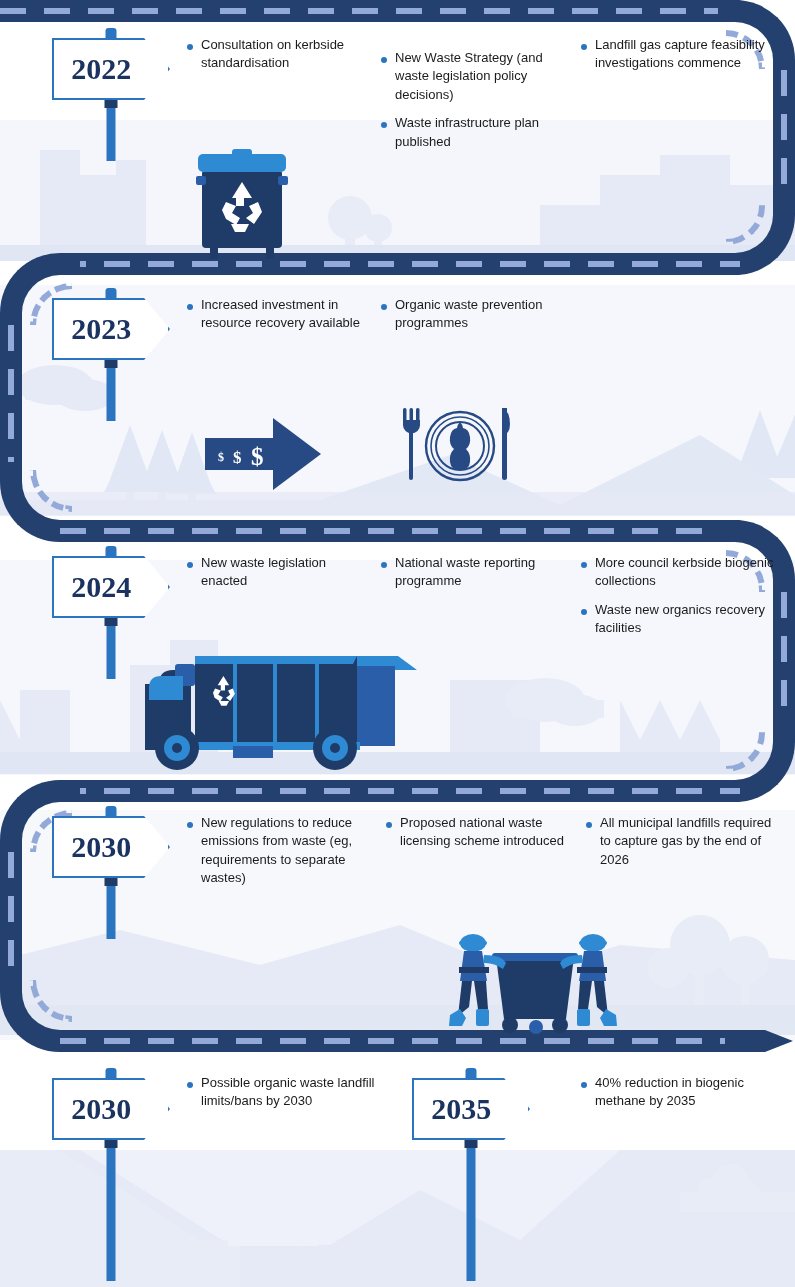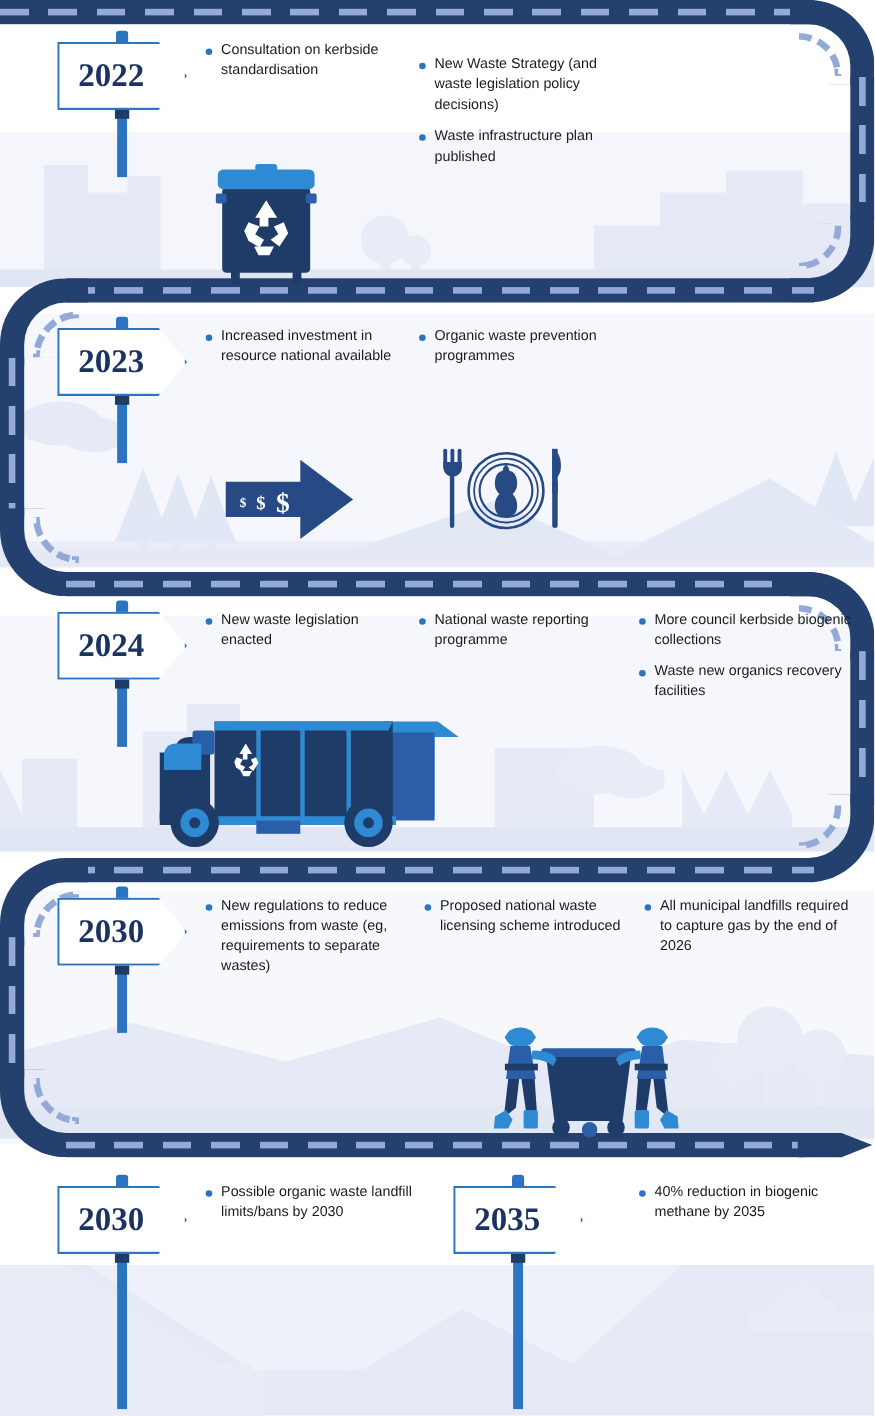--- a/index.html
+++ b/index.html
@@ -390,34 +390,39 @@
     <ul class="bullets">
       <li>Consultation on kerbside standardisation</li>
     </ul>
   </div>
   <div class="col" style="left:380px;top:36px;width:190px;margin-top:13px;">
     <ul class="bullets">
       <li>New Waste Strategy (and waste legislation policy decisions)</li>
       <li>Waste infrastructure plan published</li>
     </ul>
   </div>
+  <div class="col" style="left:580px;top:36px;width:200px;">
+    <ul class="bullets">
+      <li>Landfill gas capture feasibility investigations commence</li>
+    </ul>
+  </div>
 
   <div class="sign" style="left:52px;top:288px;width:120px;height:130px;">
     <div class="sign-knob" style="left:59px;"></div>
     <div class="sign-post" style="left:59px;top:8px;height:125px;"></div>
     <div class="sign-collar" style="left:59px;top:64px;"></div>
     <div class="sign-plate">
         <div class="sign-plate-inner"></div>
       </div>
     <div class="sign-year" style="top:10px;height:62px;">2023</div>
   </div>
 
   <div class="col" style="left:186px;top:296px;width:180px;">
     <ul class="bullets">
-      <li>Increased investment in resource national available</li>
+      <li>Increased investment in resource recovery available</li>
     </ul>
   </div>
   <div class="col" style="left:380px;top:296px;width:190px;">
     <ul class="bullets">
       <li>Organic waste prevention programmes</li>
     </ul>
   </div>
 
   <div class="sign" style="left:52px;top:546px;width:120px;height:130px;">
     <div class="sign-knob" style="left:59px;"></div>

